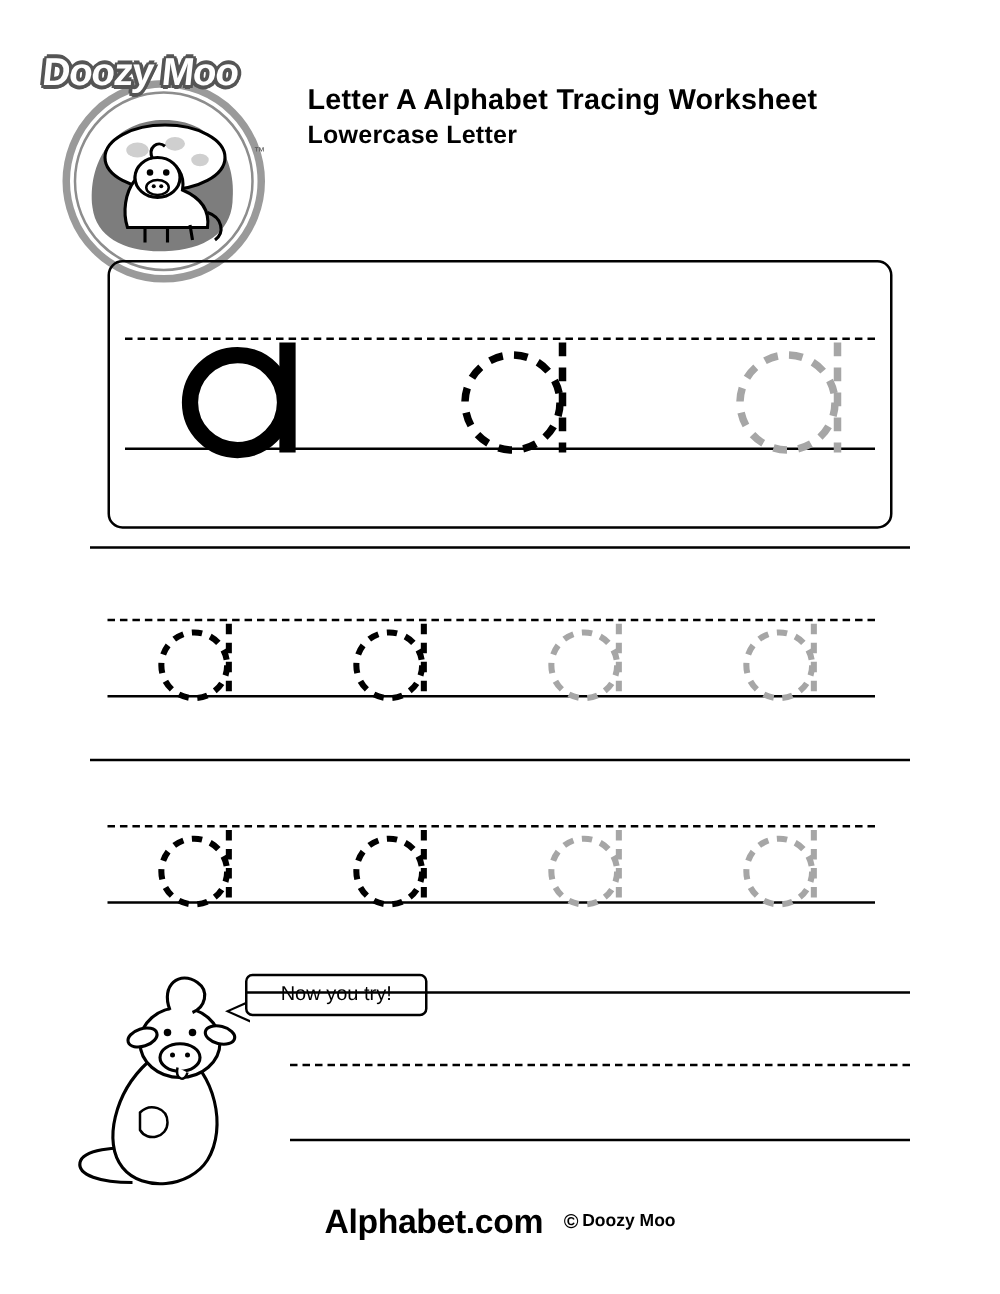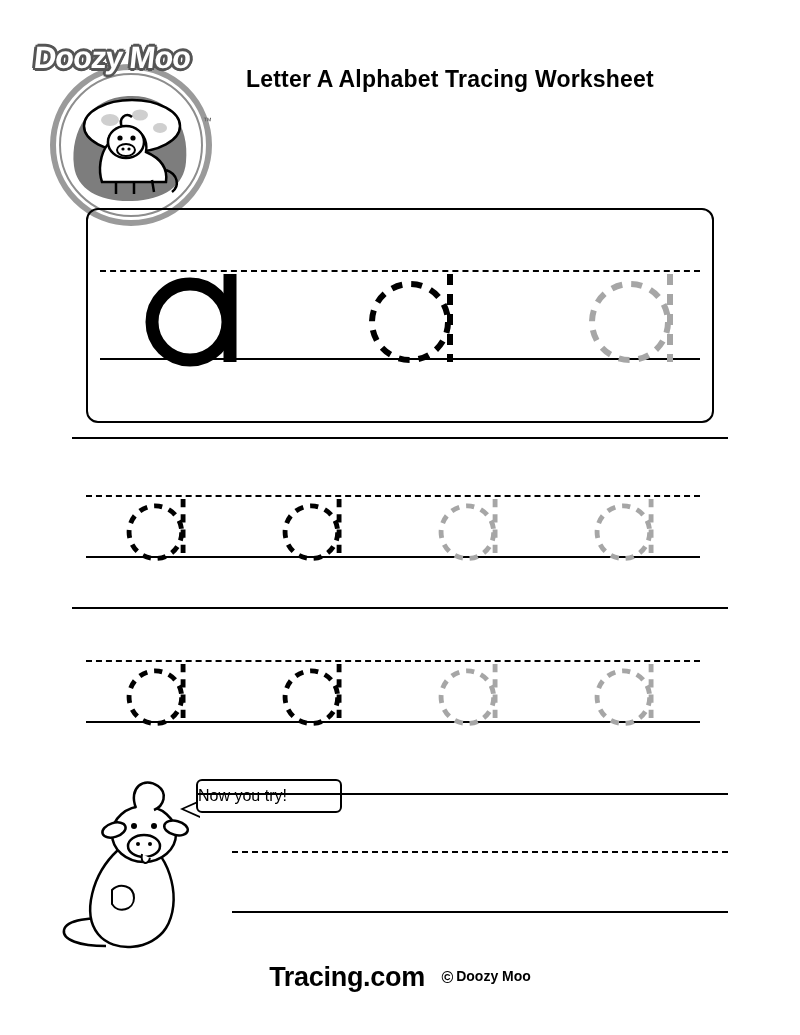--- a/index.html
+++ b/index.html
@@ -162,20 +162,21 @@
     height: 34px;
     border: 2px solid #000;
     border-radius: 6px;
     background: #fff;
     box-sizing: border-box;
   }
   .bubble-text {
     position: absolute;
     left: 0; right: 0;
     top: 6px;
+    text-align: center;
     font-size: 16px;
   }
   .bubble-tail {
     position: absolute;
     left: 180px;
     top: 800px;
     width: 0; height: 0;
     border-top: 9px solid transparent;
     border-bottom: 9px solid transparent;
     border-right: 20px solid #000;
@@ -252,20 +253,21 @@
 
         <path d="M110 100 C122 104 124 116 116 122" fill="none" stroke="#000" stroke-width="2.5"></path>
       </svg>
     </div>
     <div class="logo-text">Doozy Moo</div>
     <div class="logo-tm">™</div>
   </div>
 
   <div class="title-block">
     <div class="title-line1">Letter A Alphabet Tracing Worksheet</div>
+    <div class="title-line2">Lowercase Letter</div>
   </div>
 
 
   <div class="big-box">
     <div class="dash-line"></div>
     <div class="mid-line"></div>
 
     <svg class="svg-a" style="left:48px; top:48px;" width="130" height="110" viewBox="0 0 130 110">
       <circle cx="54" cy="64" r="38" fill="none" stroke="#000" stroke-width="13"></circle>
       <line x1="94" y1="16" x2="94" y2="104" stroke="#000" stroke-width="13" stroke-linecap="butt"></line>
@@ -355,19 +357,19 @@
   <div class="bubble-tail-in"></div>
   <div class="bubble">
     <div class="bubble-text">Now you try!</div>
   </div>
 
   <div class="rule" style="left:196px; top:793px; width:532px;"></div>
   <div class="rule-dash" style="left:232px; top:851px; width:496px;"></div>
   <div class="rule" style="left:232px; top:911px; width:496px;"></div>
 
   <div class="footer">
-    <span class="footer-brand">Tracing.com</span>
+    <span class="footer-brand">Alphabet.com</span>
     <span class="footer-copy">
       <span class="copy-circle">©</span><span>Doozy Moo</span>
     </span>
   </div>
 
 </div>
 
 </body></html>

